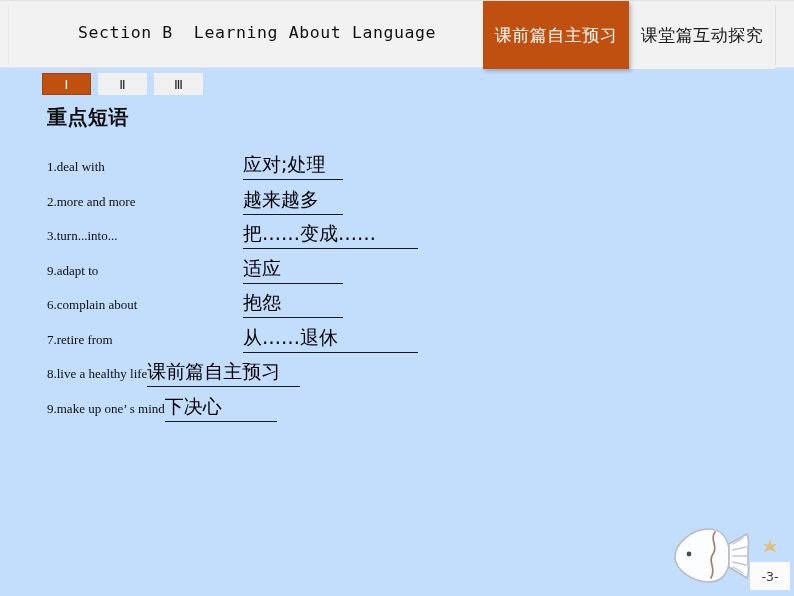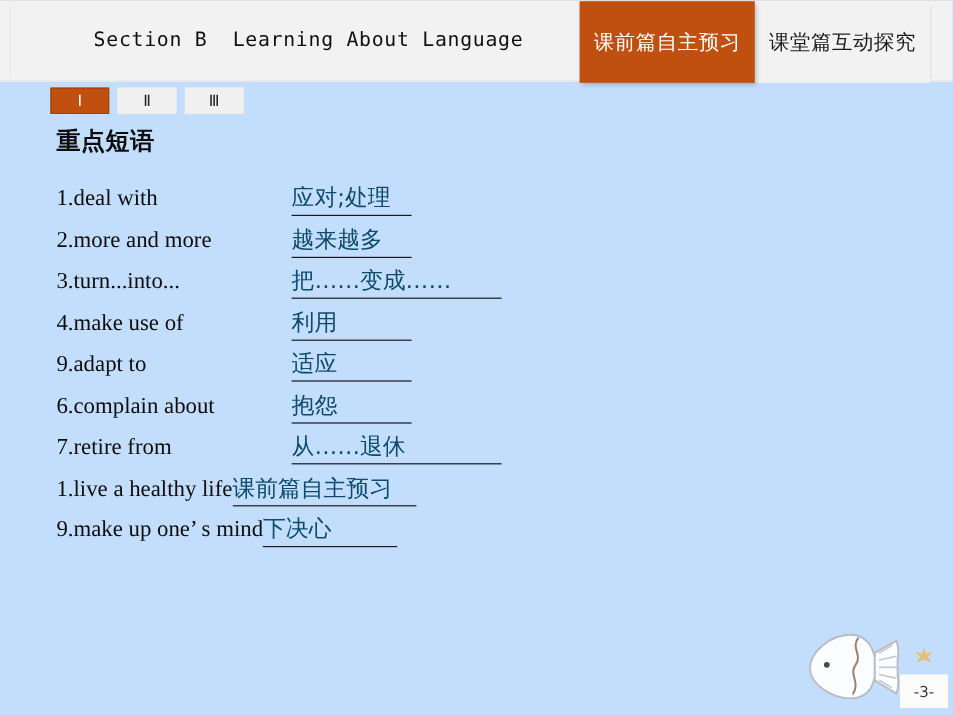--- a/index.html
+++ b/index.html
@@ -145,33 +145,33 @@
   .phrase-row {
     position: relative;
     height: 34.5px;
     white-space: nowrap;
     font-size: 19px;
     color: #0d0d0d;
   }
   .phrase-en {
     display: inline-block;
     font-family: "Liberation Serif", serif;
-    font-size: 19px;
+    font-size: 13px;
     color: #0d0d0d;
     vertical-align: baseline;
   }
   
   .phrase-row.cols .phrase-en {
     width: 196px;
   }
   .phrase-cn {
     display: inline-block;
     font-family: "DejaVu Sans", sans-serif;
     font-size: 19px;
-    color: #0c4a6e;
+    color: #000000;
     vertical-align: baseline;
     border-bottom: 1.5px solid #1a1a1a;
     box-sizing: border-box;
     text-align: left;
     padding-bottom: 1px;
   }
   
   .w-100 { width: 100px; }
   .w-112 { width: 112px; }
   .w-175 { width: 175px; }
@@ -242,38 +242,35 @@
       </div>
 
       <div class="phrase-row cols">
         <span class="phrase-en">2.more and more</span><span class="phrase-cn w-100">越来越多</span>
       </div>
 
       <div class="phrase-row cols">
         <span class="phrase-en">3.turn...into...</span><span class="phrase-cn w-175">把……变成……</span>
       </div>
 
-      <div class="phrase-row cols">
-        <span class="phrase-en">4.make use of</span><span class="phrase-cn w-100">利用</span>
-      </div>
 
       <div class="phrase-row cols">
         <span class="phrase-en">9.adapt to</span><span class="phrase-cn w-100">适应</span>
       </div>
 
       <div class="phrase-row cols">
         <span class="phrase-en">6.complain about</span><span class="phrase-cn w-100">抱怨</span>
       </div>
 
       <div class="phrase-row cols">
         <span class="phrase-en">7.retire from</span><span class="phrase-cn w-175">从……退休</span>
       </div>
 
       <div class="phrase-row">
-        <span class="phrase-en">1.live a healthy life</span><span class="phrase-cn w-153">课前篇自主预习</span>
+        <span class="phrase-en">8.live a healthy life</span><span class="phrase-cn w-153">课前篇自主预习</span>
       </div>
 
       <div class="phrase-row">
         <span class="phrase-en">9.make up one’ s mind</span><span class="phrase-cn w-112">下决心</span>
       </div>
 
 
     </div>
   </div>
 

